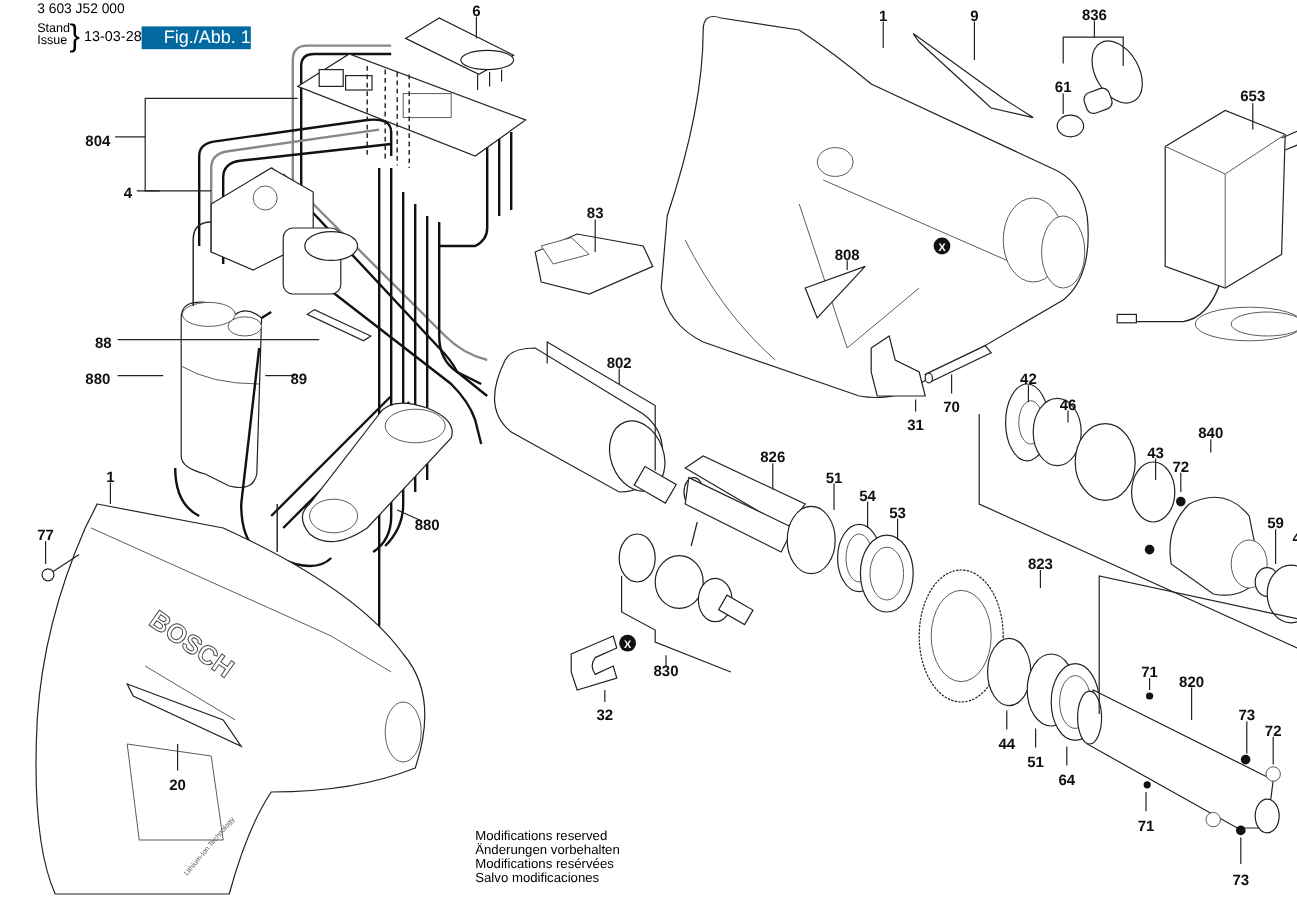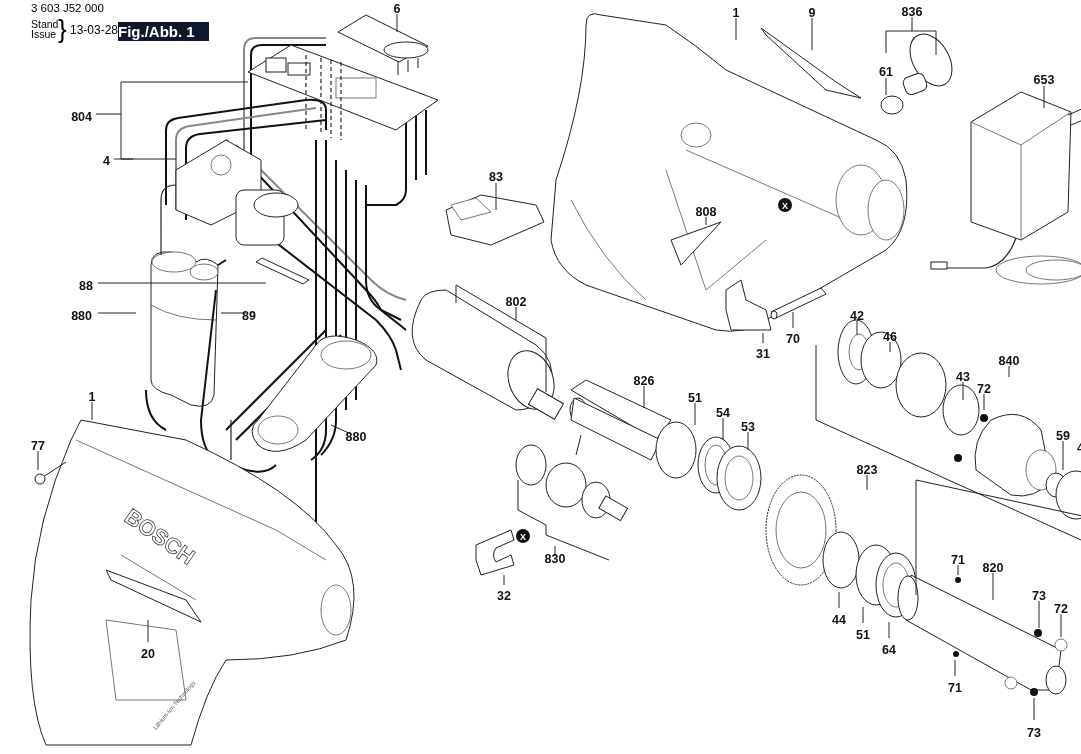--- a/index.html
+++ b/index.html
@@ -4,22 +4,22 @@
 <style>
   html, body { margin:0; padding:0; background:#ffffff; }
   body { width:1081px; height:754px; position:relative; overflow:hidden;
          font-family:"Liberation Sans", sans-serif; color:#000; }
   #stage { position:absolute; left:0; top:0; width:1081px; height:754px;margin-left:26px; }
   .hdr { position:absolute; font-family:"Liberation Sans", sans-serif; }
   .docno { left:5px; top:2px; font-size:11.5px; }
   .issue { left:5px; top:19px; font-size:10.5px; line-height:10px; }
   .brace { position:absolute; left:32px; top:16px; font-size:26px; line-height:26px; font-weight:300; }
   .issuedate { left:44px; top:23px; font-size:12px; }
-  .figbox { position:absolute; left:92px; top:22px; width:91px; height:19px; background:#0f172a; color:#fff;
-            font-weight:bold; font-size:15px; line-height:19px; text-align:left; }
+  .figbox { position:absolute; left:92px; top:22px; width:91px; height:19px; background:#0369a1; color:#fff;
+            font-weight:normal; font-size:15px; line-height:19px; text-align:right; }
   .notes { position:absolute; left:370px; top:692px; font-size:11px; line-height:11.5px; }
   .plabel { font-family:"Liberation Sans", sans-serif; font-weight:bold; font-size:12.5px; fill:#111; }
   .lead { stroke:#222; stroke-width:1; fill:none; }
   .part { stroke:#222; stroke-width:1; fill:#fff; }
   .partg { stroke:#555; stroke-width:0.8; fill:#fff; }
   .wire { stroke:#111; stroke-width:2; fill:none; }
   .wireg { stroke:#888; stroke-width:2; fill:none; }
   .wiret { stroke:#222; stroke-width:1.2; fill:none; }
 </style>
 </head>
@@ -346,13 +346,19 @@
         <text x="837" y="636" text-anchor="middle" dominant-baseline="middle" class="plabel">51</text>
         <text x="863" y="651" text-anchor="middle" dominant-baseline="middle" class="plabel">64</text>
         <text x="929" y="689" text-anchor="middle" dominant-baseline="middle" class="plabel">71</text>
         <text x="1008" y="734" text-anchor="middle" dominant-baseline="middle" class="plabel">73</text>
         <text x="66" y="398" text-anchor="middle" dominant-baseline="middle" class="plabel">1</text>
         <text x="12" y="447" text-anchor="middle" dominant-baseline="middle" class="plabel">77</text>
         <text x="122" y="655" text-anchor="middle" dominant-baseline="middle" class="plabel">20</text>
       </g>
   </svg>
 
+  <div class="notes">
+    <div>Modifications reserved</div>
+    <div>Änderungen vorbehalten</div>
+    <div>Modifications resérvées</div>
+    <div>Salvo modificaciones</div>
+  </div>
 </div>
 
 </body></html>

